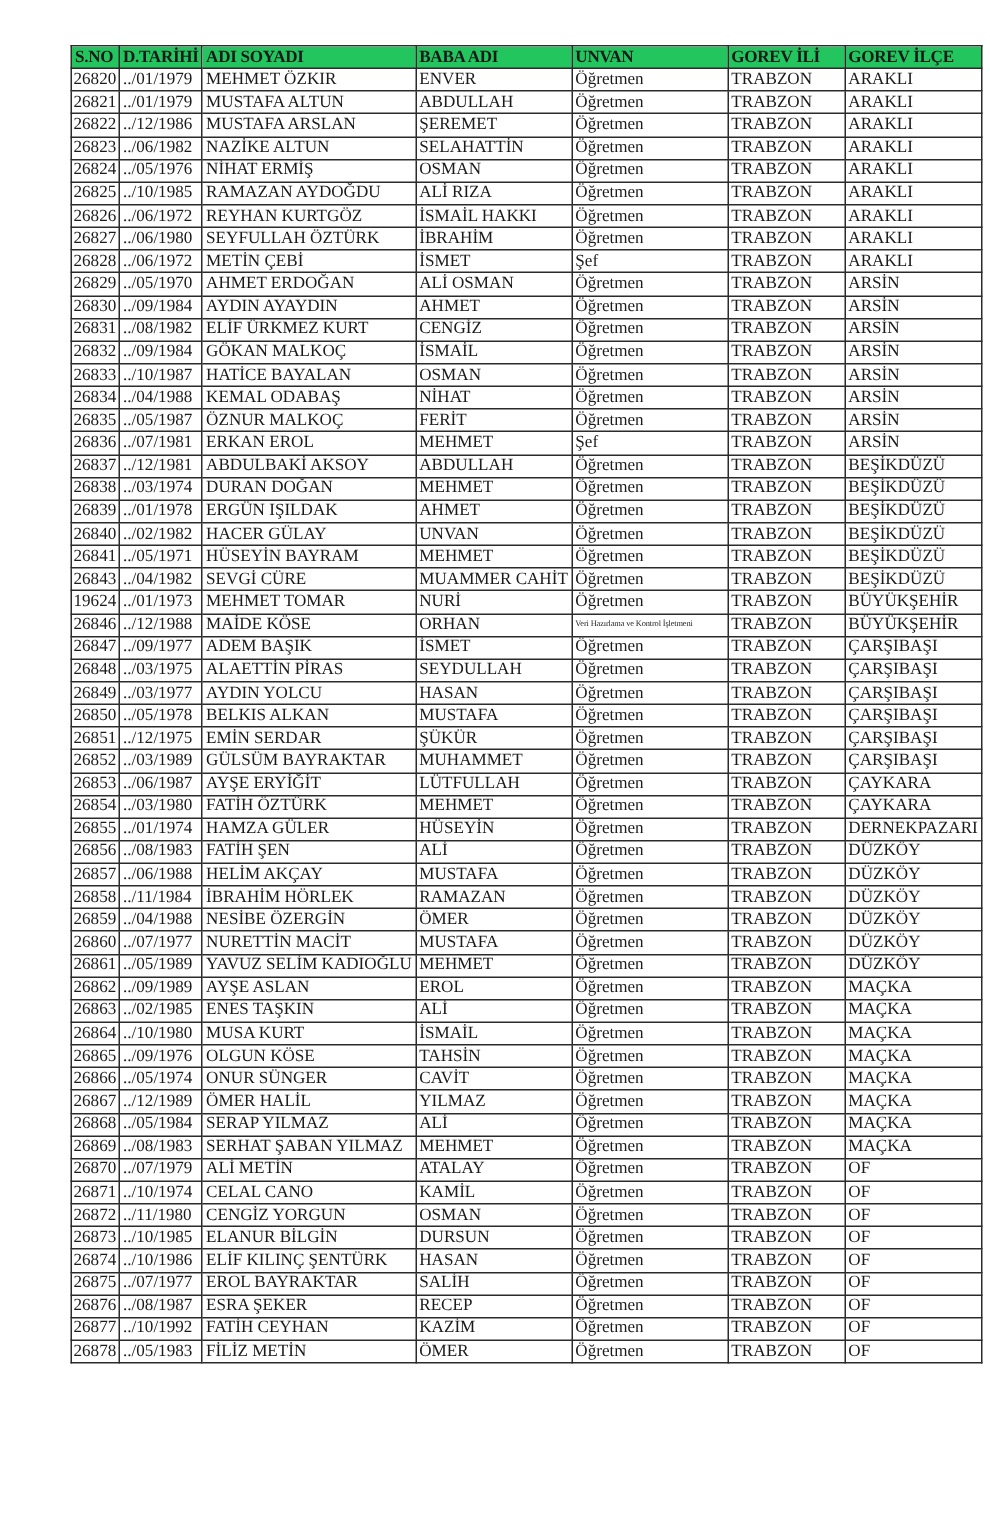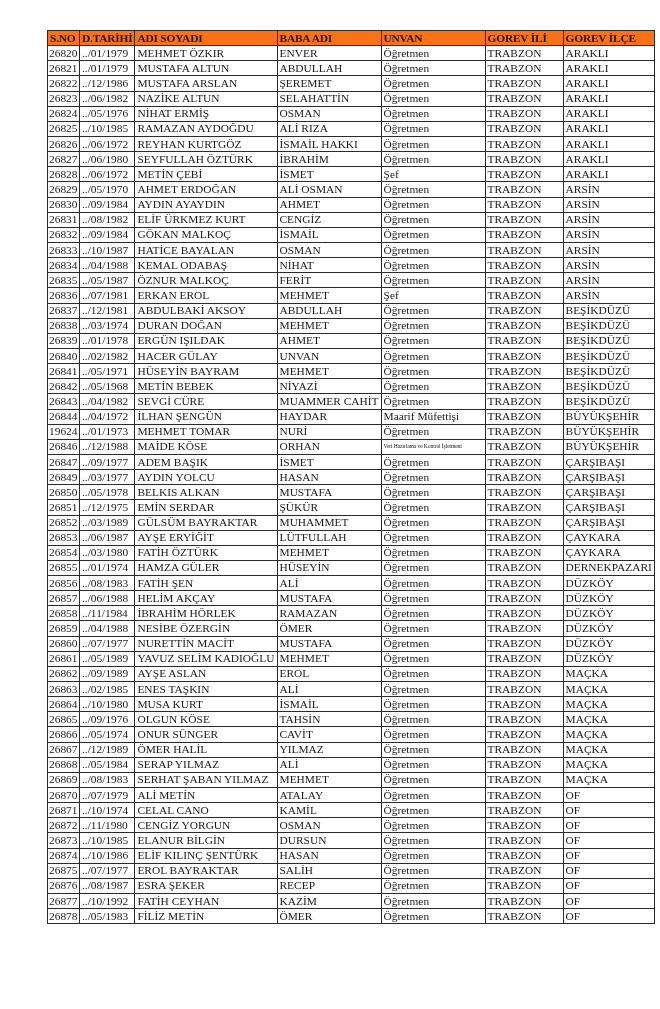--- a/index.html
+++ b/index.html
@@ -16,21 +16,21 @@
       border: 1px solid #2b2b2b;
       padding: 0 2px;
       height: 14.15px;
       line-height: 13px;
       white-space: nowrap;
       overflow: hidden;
       text-align: left;
       font-weight: normal;
     }
     #sheet thead th {
-      background: #f97316;
+      background: #22c55e;
       font-weight: bold;
       letter-spacing: -0.2px;
     }
     #sheet td.sno { padding: 0 1px; }
     #sheet td.small { font-size: 5.6px; letter-spacing: -0.1px; }
     col.c1 { width: 32px; }
     col.c2 { width: 50px; }
     col.c3 { width: 128px; }
     col.c4 { width: 90px; }
     col.c5 { width: 104px; }
@@ -254,45 +254,27 @@
       <tr>
         <td class="sno">26841</td>
         <td>../05/1971</td>
         <td>HÜSEYİN BAYRAM</td>
         <td>MEHMET</td>
         <td>Öğretmen</td>
         <td>TRABZON</td>
         <td>BEŞİKDÜZÜ</td>
       </tr>
       <tr>
-        <td class="sno">26842</td>
-        <td>../05/1968</td>
-        <td>METİN BEBEK</td>
-        <td>NİYAZİ</td>
-        <td>Öğretmen</td>
-        <td>TRABZON</td>
-        <td>BEŞİKDÜZÜ</td>
-      </tr>
-      <tr>
         <td class="sno">26843</td>
         <td>../04/1982</td>
         <td>SEVGİ CÜRE</td>
         <td>MUAMMER CAHİT</td>
         <td>Öğretmen</td>
         <td>TRABZON</td>
         <td>BEŞİKDÜZÜ</td>
-      </tr>
-      <tr>
-        <td class="sno">26844</td>
-        <td>../04/1972</td>
-        <td>İLHAN ŞENGÜN</td>
-        <td>HAYDAR</td>
-        <td>Maarif Müfettişi</td>
-        <td>TRABZON</td>
-        <td>BÜYÜKŞEHİR</td>
       </tr>
       <tr>
         <td class="sno">19624</td>
         <td>../01/1973</td>
         <td>MEHMET TOMAR</td>
         <td>NURİ</td>
         <td>Öğretmen</td>
         <td>TRABZON</td>
         <td>BÜYÜKŞEHİR</td>
       </tr>
@@ -308,20 +290,29 @@
       <tr>
         <td class="sno">26847</td>
         <td>../09/1977</td>
         <td>ADEM BAŞIK</td>
         <td>İSMET</td>
         <td>Öğretmen</td>
         <td>TRABZON</td>
         <td>ÇARŞIBAŞI</td>
       </tr>
       <tr>
+        <td class="sno">26848</td>
+        <td>../03/1975</td>
+        <td>ALAETTİN PİRAS</td>
+        <td>SEYDULLAH</td>
+        <td>Öğretmen</td>
+        <td>TRABZON</td>
+        <td>ÇARŞIBAŞI</td>
+      </tr>
+      <tr>
         <td class="sno">26849</td>
         <td>../03/1977</td>
         <td>AYDIN YOLCU</td>
         <td>HASAN</td>
         <td>Öğretmen</td>
         <td>TRABZON</td>
         <td>ÇARŞIBAŞI</td>
       </tr>
       <tr>
         <td class="sno">26850</td>

